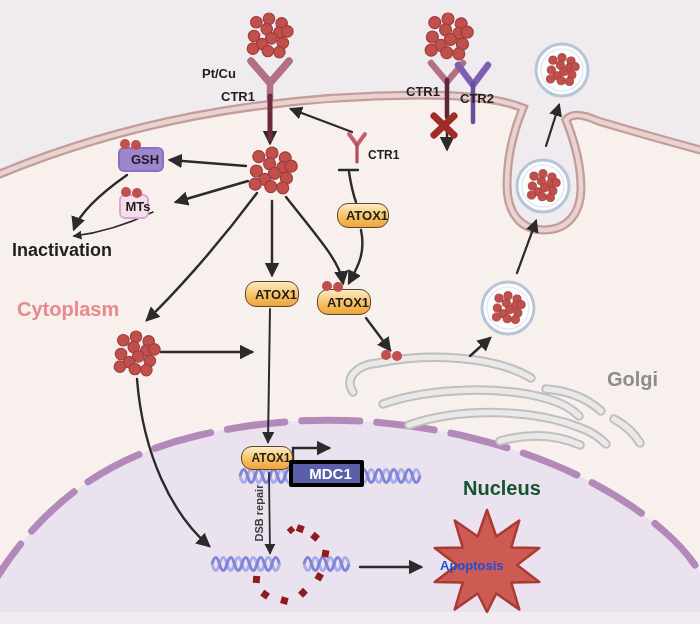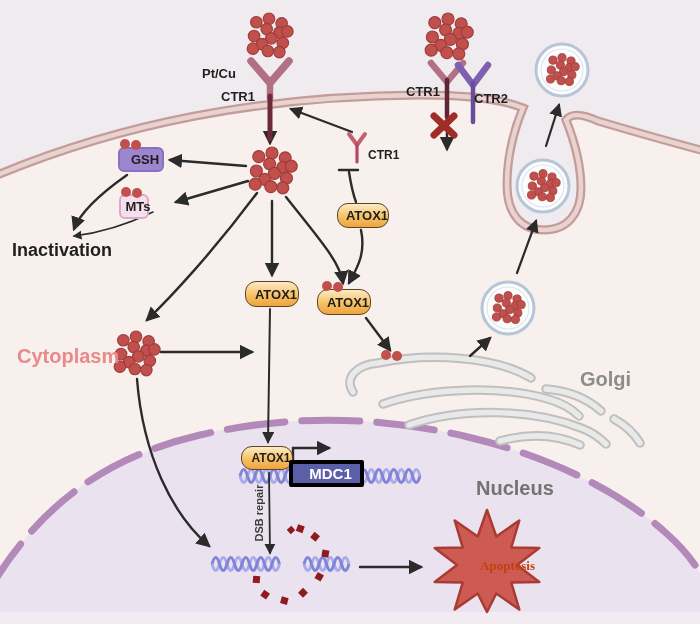--- a/index.html
+++ b/index.html
@@ -12,23 +12,23 @@
       font-weight:bold;font-size:13px;color:#201d1d;border-radius:6px;box-sizing:border-box;white-space:nowrap;padding-left:8px;}
   .gsh{background:#9E86CE;border:2px solid #8A70C0;}
   .mts{background:#F4DFEB;border:2px solid #DCA9CE;}
   .atox{background:linear-gradient(180deg,#FCEBC6 0%,#F6C264 55%,#EFA33F 100%);border:1.5px solid #5c4526;border-radius:11px;}
   .atp7{background:linear-gradient(180deg,#FAD2BE,#F29A7B);border:2px solid #CE6B51;border-radius:5px;font-size:12px;}
   .mdc1{background:#5B5FA8;border:4px solid #000000;color:#fff;font-size:15px;border-radius:2px;}
   .dotpair{position:absolute;z-index:3;width:10px;height:10px;border-radius:50%;
            background:#C1504D;box-shadow:11px 1px 0 #C1504D;}
   .rot{transform:rotate(-90deg);transform-origin:center;font-weight:bold;font-size:11px;color:#3c3c3c;text-align:center;}
   .cyto-t{color:#E8898B;}
-  .nuc-t{color:#737373;margin-left:13px;}
+  .nuc-t{color:#14532d;}
   .golgi-t{color:#8C8C8C;}
-  .apo-t{color:#c2410c;text-align:right;font-family:Liberation Serif, serif;}
+  .apo-t{color:#1d4ed8;text-align:left;}
 </style>
 </head>
 <body>
 
 <div id="fig">
 
 <svg id="shapes" width="700" height="624" viewBox="0 0 700 624">
   <defs>
     <marker id="ah" markerUnits="strokeWidth" markerWidth="7" markerHeight="7" refX="5" refY="3" orient="auto">
       <path d="M0,0 L6,3 L0,6 Z" fill="#2b2b2b"></path>
@@ -200,25 +200,25 @@
   </g>
   <g fill="none" stroke-linecap="round">
     <path d="M 349,134 L 357,145 M 365,134 L 357,145" stroke="#C4606E" stroke-width="4"></path>
     <path d="M 357,144 L 357,162" stroke="#B44A5E" stroke-width="3.2"></path>
   </g>
 </svg>
 
 <div class="lbl" style="left:202px;top:42px;margin-top:24px;">Pt/Cu</div>
 <div class="lbl" style="left:221px;top:89px;">CTR1</div>
 <div class="lbl" style="left:406px;top:84px;">CTR1</div>
-<div class="lbl" style="left:474px;top:91px;">CTR2</div>
+<div class="lbl" style="left:460px;top:91px;">CTR2</div>
 <div class="lbl" style="left:368px;top:148px;font-size:12px;">CTR1</div>
 <div class="lbl" style="left:12px;top:240px;font-size:18px;">Inactivation</div>
-<div class="lbl big cyto-t" style="left:17px;top:298px;margin-top:47px;">Cytoplasm</div>
-<div class="lbl big golgi-t" style="left:580px;top:368px;">Golgi</div>
+<div class="lbl big cyto-t" style="left:17px;top:298px;">Cytoplasm</div>
+<div class="lbl big golgi-t" style="left:607px;top:368px;">Golgi</div>
 <div class="lbl big nuc-t" style="left:463px;top:477px;">Nucleus</div>
 
 <div class="bx gsh" style="left:118px;top:147px;width:46px;height:25px;">GSH</div>
 <div class="bx mts" style="left:119px;top:194px;width:30px;height:25px;">MTs</div>
 <div class="bx atox" style="left:245px;top:281px;width:54px;height:26px;">ATOX1</div>
 <div class="bx atox" style="left:317px;top:289px;width:54px;height:26px;">ATOX1</div>
 <div class="bx atox" style="left:337px;top:203px;width:52px;height:25px;">ATOX1</div>
 <div class="bx atox" style="left:241px;top:446px;width:52px;height:24px;font-size:12px;">ATOX1</div>
 <div class="bx mdc1" style="left:289px;top:460px;width:75px;height:27px;">MDC1</div>
 

